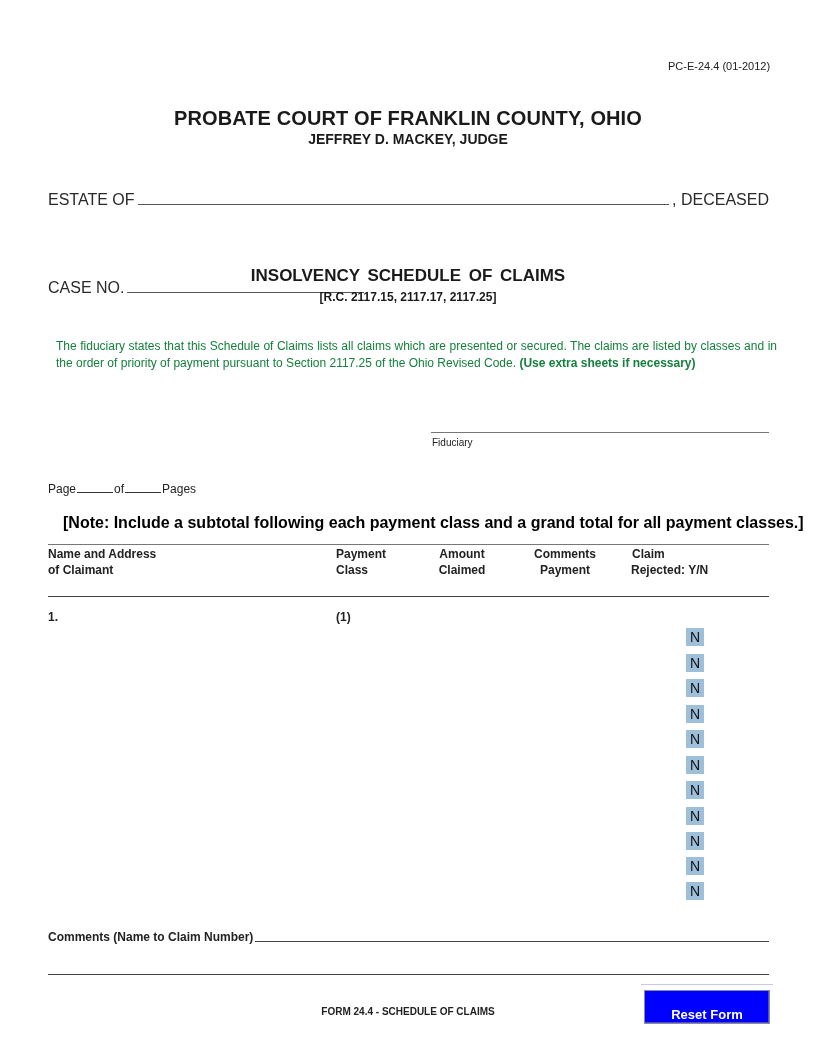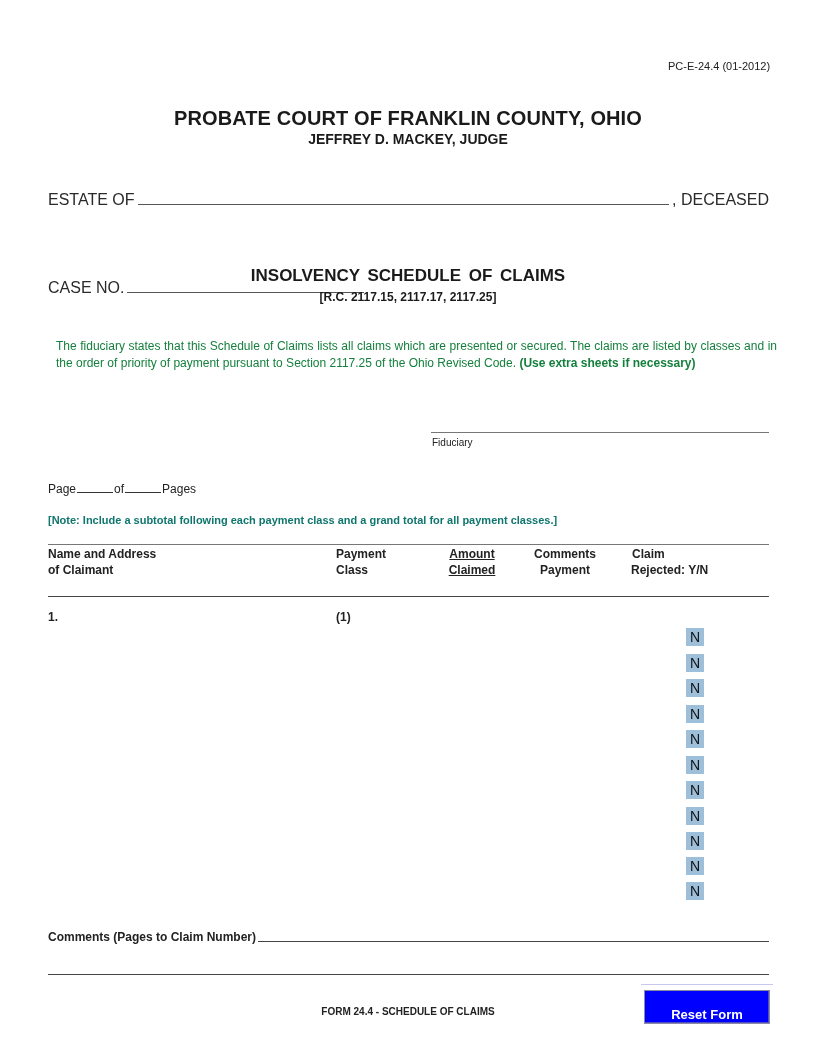--- a/index.html
+++ b/index.html
@@ -14,21 +14,21 @@
   .case-row { left: 48px; top: 229px; height: 20px; font-size: 16px; color: #2a2a2a; display: flex; align-items: flex-end; margin-top: 48px; }
   .case-row .line { width: 237px; border-bottom: 1.5px solid #555; margin: 0 0 4px 3px; height: 1px; }
   .doc-title { left: 0; width: 816px; top: 266px; text-align: center; font-size: 17px; font-weight: bold; word-spacing: 3px; }
   .statute { left: 0; width: 816px; top: 290px; text-align: center; font-size: 12px; font-weight: bold; }
   .intro { left: 48px; top: 338px; width: 721px; font-size: 12px; line-height: 16.5px; text-align: justify; color: #15803d; margin-left: 8px; }
   .intro b { font-weight: bold; }
   .fid-line { left: 431px; top: 432px; width: 338px; border-top: 1.5px solid #777; }
   .fid-label { left: 432px; top: 437px; font-size: 10px; color: #222; }
   .page-row { left: 48px; top: 482px; font-size: 12px; color: #222; display: flex; align-items: flex-end; }
   .page-row .blank { width: 36px; border-bottom: 1px solid #333; margin: 0 1px 3px 1px; height: 1px; }
-  .note { left: 48px; top: 514px; font-size: 11px; font-weight: bold; color: #0f766e; }
+  .note { left: 63px; top: 514px; font-size: 16px; font-weight: bold; color: #000000; }
   .rule { left: 48px; width: 721px; border-top: 1.5px solid #444; }
   .rule.top { top: 544px; border-top-color: #777; }
   .rule.mid { top: 596px; }
   .th { font-size: 12px; font-weight: bold; line-height: 16px; color: #222; }
   .claim-num, .claim-class { top: 610px; font-size: 12px; font-weight: bold; color: #222; }
   .nbox { left: 686px; width: 18px; height: 18px; background: #9dbfd9; color: #111; font-size: 14px;
           line-height: 18px; text-align: center; border: none; padding: 0; cursor: pointer; font-family: "Liberation Sans", sans-serif; }
   .comments-row { left: 48px; top: 930px; width: 721px; font-size: 12px; font-weight: bold; color: #222; display: flex; align-items: flex-end; }
   .comments-row .line { flex: 1; border-bottom: 1.5px solid #444; margin: 0 0 2px 2px; height: 1px; }
   .rule.bottom { top: 974px; }
@@ -77,21 +77,21 @@
 <div class="abs rule top"></div>
 
 <div class="abs th" style="left:48px; top:546px;">
   <div>Name and Address</div>
   <div>of Claimant</div>
 </div>
 <div class="abs th" style="left:336px; top:546px;">
   <div>Payment</div>
   <div>Class</div>
 </div>
-<div class="abs th" style="left:446px; top:546px; text-align:center; width:52px;text-decoration:underline;">
+<div class="abs th" style="left:436px; top:546px; text-align:center; width:52px;">
   <div>Amount</div>
   <div>Claimed</div>
 </div>
 <div class="abs th" style="left:533px; top:546px; text-align:center; width:64px;">
   <div>Comments</div>
   <div>Payment</div>
 </div>
 <div class="abs th" style="left:631px; top:546px;">
   <div style="padding-left:1px;">Claim</div>
   <div>Rejected: Y/N</div>
@@ -108,21 +108,21 @@
 <button class="abs nbox" style="top:705px;">N</button>
 <button class="abs nbox" style="top:730px;">N</button>
 <button class="abs nbox" style="top:756px;">N</button>
 <button class="abs nbox" style="top:781px;">N</button>
 <button class="abs nbox" style="top:807px;">N</button>
 <button class="abs nbox" style="top:832px;">N</button>
 <button class="abs nbox" style="top:857px;">N</button>
 <button class="abs nbox" style="top:882px;">N</button>
 
 <div class="abs comments-row">
-  <span>Comments (Pages to Claim Number)</span>
+  <span>Comments (Name to Claim Number)</span>
   <span class="line"></span>
 </div>
 <div class="abs rule bottom"></div>
 
 <div class="abs footer">FORM 24.4 - SCHEDULE OF CLAIMS</div>
 
 <div class="abs reset-wrap">
   <button class="reset-btn">Reset Form</button>
 </div>
 

